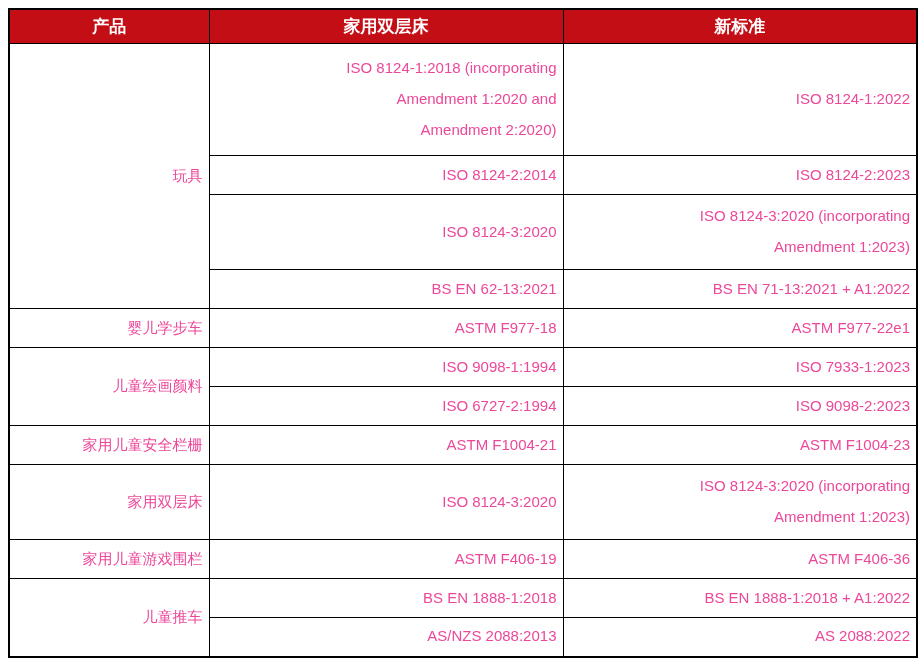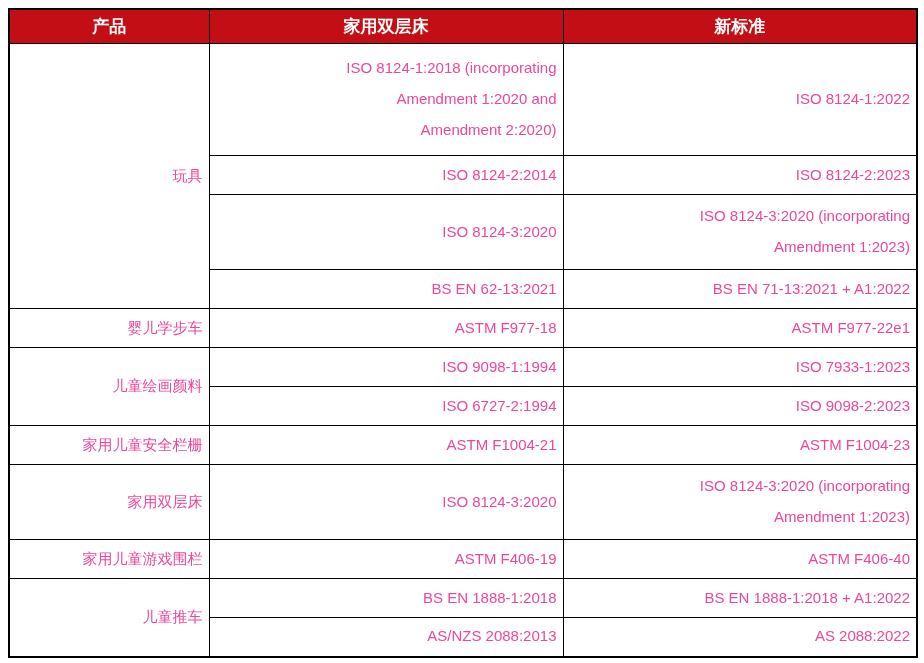--- a/index.html
+++ b/index.html
@@ -115,21 +115,21 @@
       <tr class="h-md">
         <td>家用双层床</td>
         <td>ISO 8124-3:2020</td>
         <td>ISO 8124-3:2020 (incorporating
 Amendment 1:2023)</td>
       </tr>
 
       <tr class="h-sm">
         <td>家用儿童游戏围栏</td>
         <td>ASTM F406-19</td>
-        <td>ASTM F406-40</td>
+        <td>ASTM F406-36</td>
       </tr>
 
       <tr class="h-sm">
         <td rowspan="2">儿童推车</td>
         <td>BS EN 1888-1:2018</td>
         <td>BS EN 1888-1:2018 + A1:2022</td>
       </tr>
       <tr class="h-sm">
         <td>AS/NZS 2088:2013</td>
         <td>AS 2088:2022</td>

